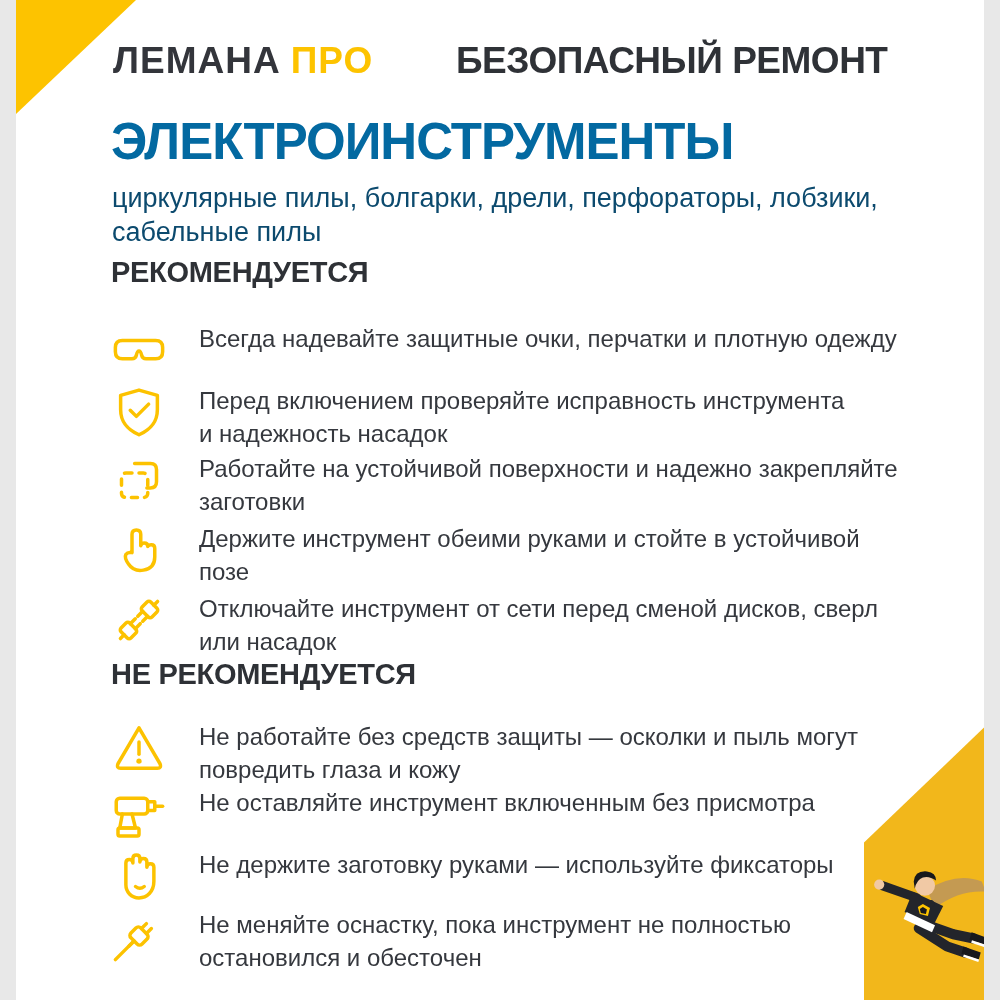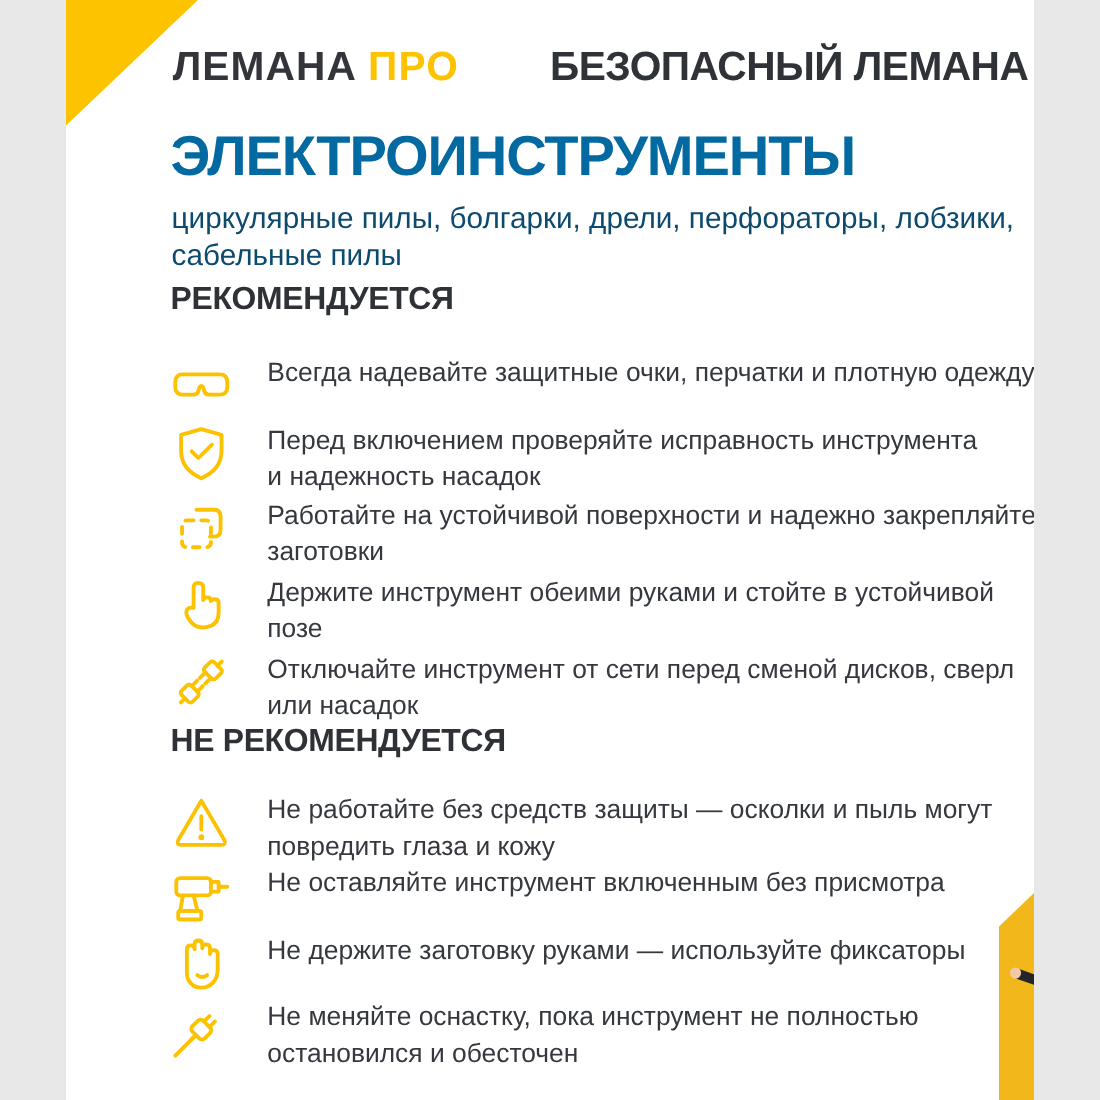--- a/index.html
+++ b/index.html
@@ -1,17 +1,17 @@
 <!DOCTYPE html>
 <html><head>
 <meta charset="utf-8">
 <style>
   html,body { margin:0; padding:0; background:#e8e8e8; }
   .page {
-    position:relative; width:880px; height:1000px; margin:0 auto;
+    position:relative; width:968px; height:1000px; margin:0 auto;
     background:#ffffff; overflow:hidden;
     font-family:"Liberation Sans","DejaVu Sans",sans-serif;
     color:#2f3237;
   }
   
   .corner-tl {
     position:absolute; left:0; top:0; width:120px; height:114px;
     background:#fdc300;
     clip-path:polygon(0 0, 100% 0, 0 100%);
   }
@@ -66,21 +66,21 @@
 <body>
 
 <div class="page">
 
   <div class="corner-tl"></div>
   <div class="corner-br"></div>
 
   <div class="brand-logo">
     <span class="lp1">ЛЕМАНА</span><span class="lp2">ПРО</span>
   </div>
-  <div class="program-title">БЕЗОПАСНЫЙ ЛЕМАНА</div>
+  <div class="program-title">БЕЗОПАСНЫЙ РЕМОНТ</div>
 
   <div class="page-title">ЭЛЕКТРОИНСТРУМЕНТЫ</div>
   <div class="page-subtitle">циркулярные пилы, болгарки, дрели, перфораторы, лобзики,
 сабельные пилы</div>
 
   <div class="section-heading" style="top:256px;">РЕКОМЕНДУЕТСЯ</div>
 
   <div class="row center" style="top:322px;">
     <span class="icon-box">
       <svg width="56" height="56" viewBox="0 0 64 64">

